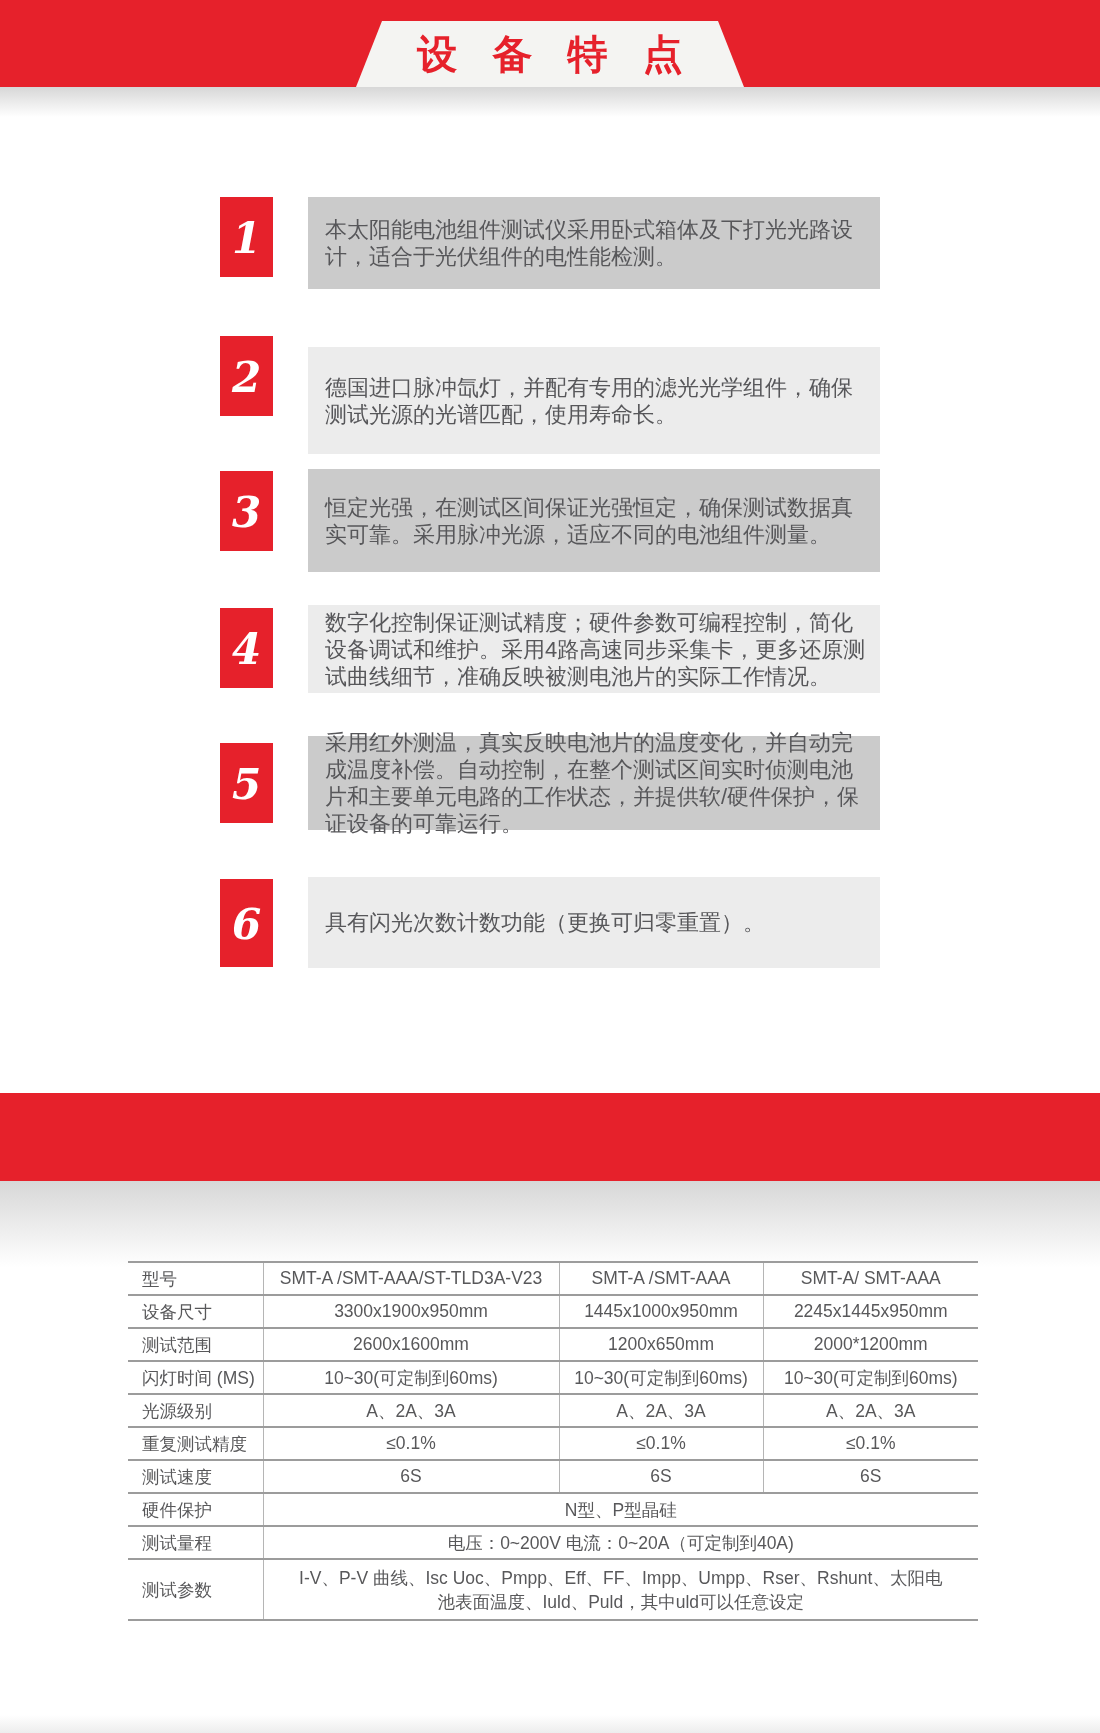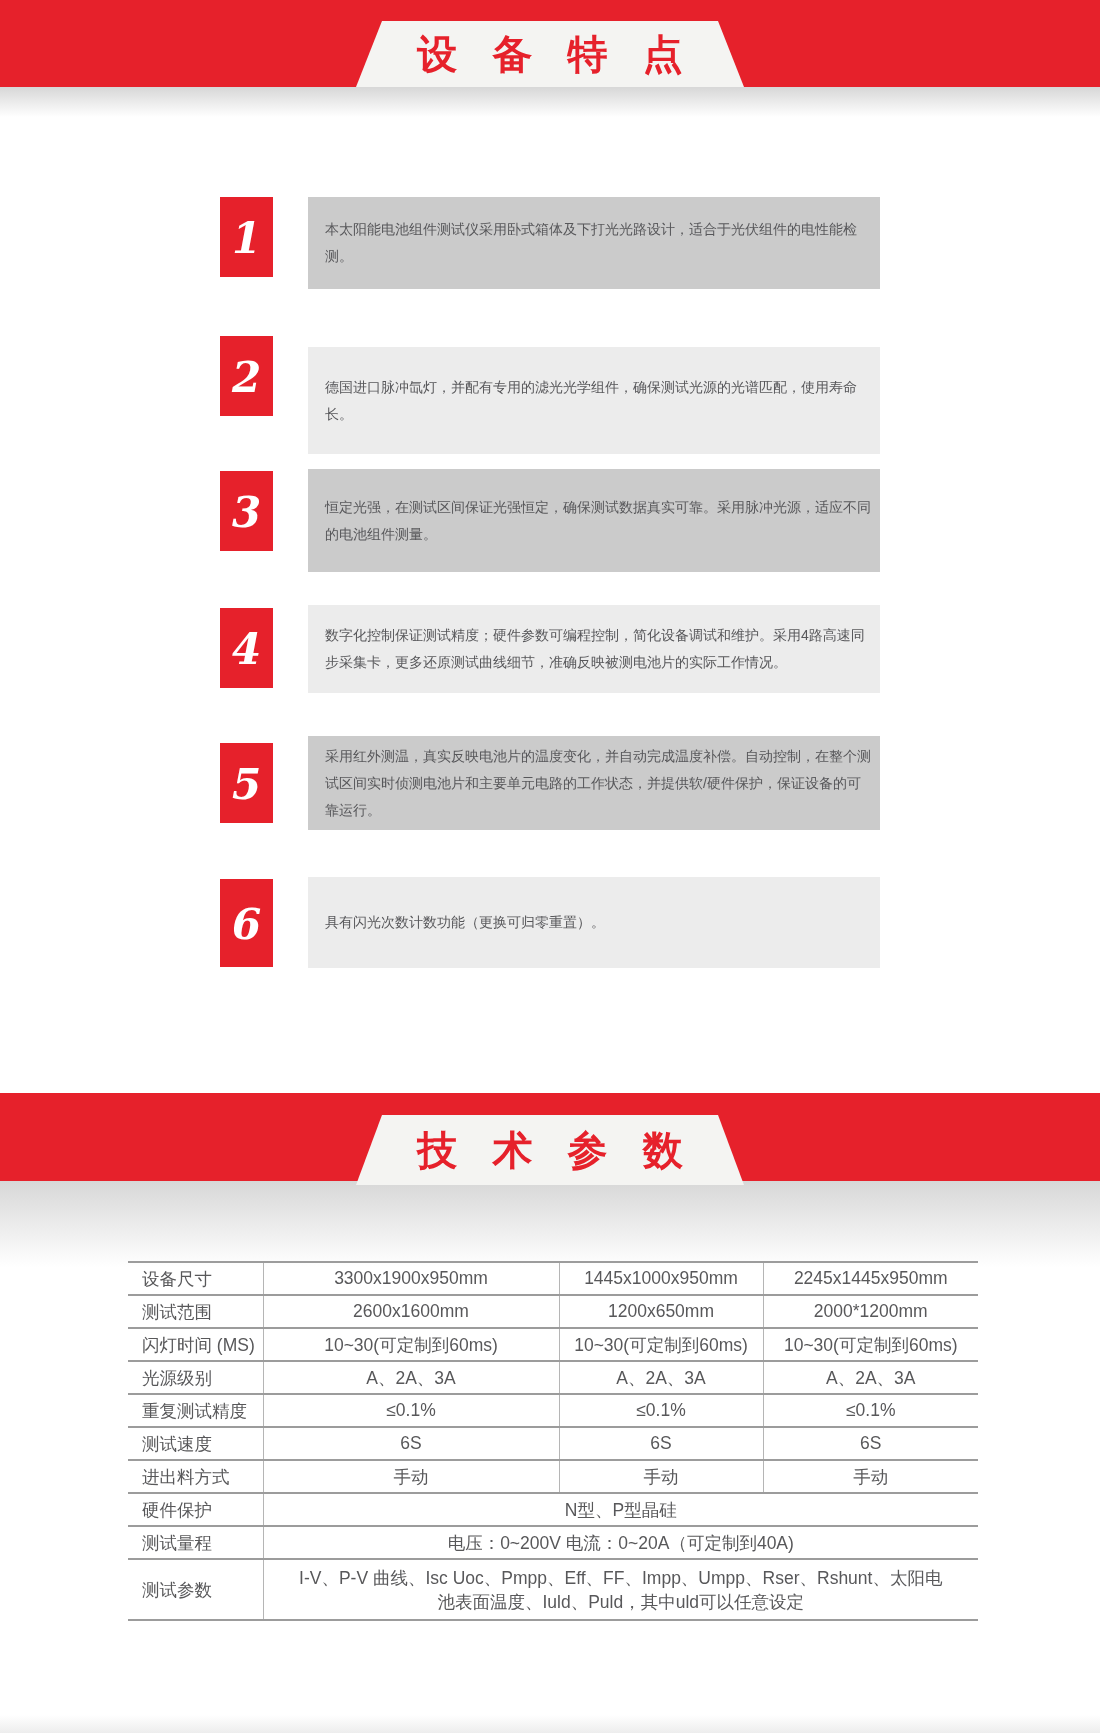--- a/index.html
+++ b/index.html
@@ -31,21 +31,21 @@
   
   .feat-num {
     position:absolute; left:220px; width:53px; height:80px; background:#e6212b;
     color:#ffffff; display:flex; align-items:center; justify-content:center;
     font-family:"DejaVu Serif","Liberation Serif",serif;
     font-style:italic; font-weight:bold; font-size:42px; padding-top:2px; box-sizing:border-box;
   }
   .feat-box {
     position:absolute; left:308px; width:572px; box-sizing:border-box;
     display:flex; align-items:center; padding:6px 8px 6px 17px;
-    color:#57575a; font-size:14px; line-height:27px;
+    color:#57575a; font-size:22px; line-height:27px;
   }
   .g-dark  { background:#cbcbcb; }
   .g-light { background:#ececec; }
   
   table.spec {
     position:absolute; left:128px; top:1261px; width:850px;
     border-collapse:collapse; table-layout:fixed;
     color:#58585a; font-size:17.5px;
   }
   .spec td { border-top:2px solid #9c9c9c; height:31px; padding:0; overflow:hidden; }
@@ -91,32 +91,35 @@
     <span>采用红外测温，真实反映电池片的温度变化，并自动完成温度补偿。自动控制，在整个测试区间实时侦测电池片和主要单元电路的工作状态，并提供软/硬件保护，保证设备的可靠运行。</span>
   </div>
 
   <div class="feat-num" style="top:879px; height:88px;">6</div>
   <div class="feat-box g-light" style="top:877px; height:91px;">
     <span>具有闪光次数计数功能（更换可归零重置）。</span>
   </div>
 
   <div class="band band2"></div>
   <div class="band-shadow shadow2"></div>
-  <div class="trap trap2">
-    <div class="sec-title">技 术 参 数</div>
-  </div>
 
   <table class="spec">
     <colgroup>
         <col style="width:135px">
         <col style="width:296px">
         <col style="width:204px">
         <col style="width:215px">
       </colgroup>
     <tbody>
+      <tr>
+        <td class="lbl">型号</td>
+        <td class="val vline">SMT-A /SMT-AAA/ST-TLD3A-V23</td>
+        <td class="val vline">SMT-A /SMT-AAA</td>
+        <td class="val vline">SMT-A/ SMT-AAA</td>
+      </tr>
       <tr>
         <td class="lbl">设备尺寸</td>
         <td class="val vline">3300x1900x950mm</td>
         <td class="val vline">1445x1000x950mm</td>
         <td class="val vline">2245x1445x950mm</td>
       </tr>
       <tr>
         <td class="lbl">测试范围</td>
         <td class="val vline">2600x1600mm</td>
         <td class="val vline">1200x650mm</td>
@@ -140,26 +143,20 @@
         <td class="val vline">≤0.1%</td>
         <td class="val vline">≤0.1%</td>
       </tr>
       <tr>
         <td class="lbl">测试速度</td>
         <td class="val vline">6S</td>
         <td class="val vline">6S</td>
         <td class="val vline">6S</td>
       </tr>
       <tr>
-        <td class="lbl">进出料方式</td>
-        <td class="val vline">手动</td>
-        <td class="val vline">手动</td>
-        <td class="val vline">手动</td>
-      </tr>
-      <tr>
         <td class="lbl">硬件保护</td>
         <td class="val vline" colspan="3">N型、P型晶硅</td>
       </tr>
       <tr>
         <td class="lbl">测试量程</td>
         <td class="val vline" colspan="3">电压：0~200V 电流：0~20A（可定制到40A)</td>
       </tr>
       <tr class="last">
         <td class="lbl">测试参数</td>
         <td class="val vline tall" colspan="3">I-V、P-V 曲线、Isc Uoc、Pmpp、Eff、FF、Impp、Umpp、Rser、Rshunt、太阳电池表面温度、Iuld、Puld，其中uld可以任意设定</td>

